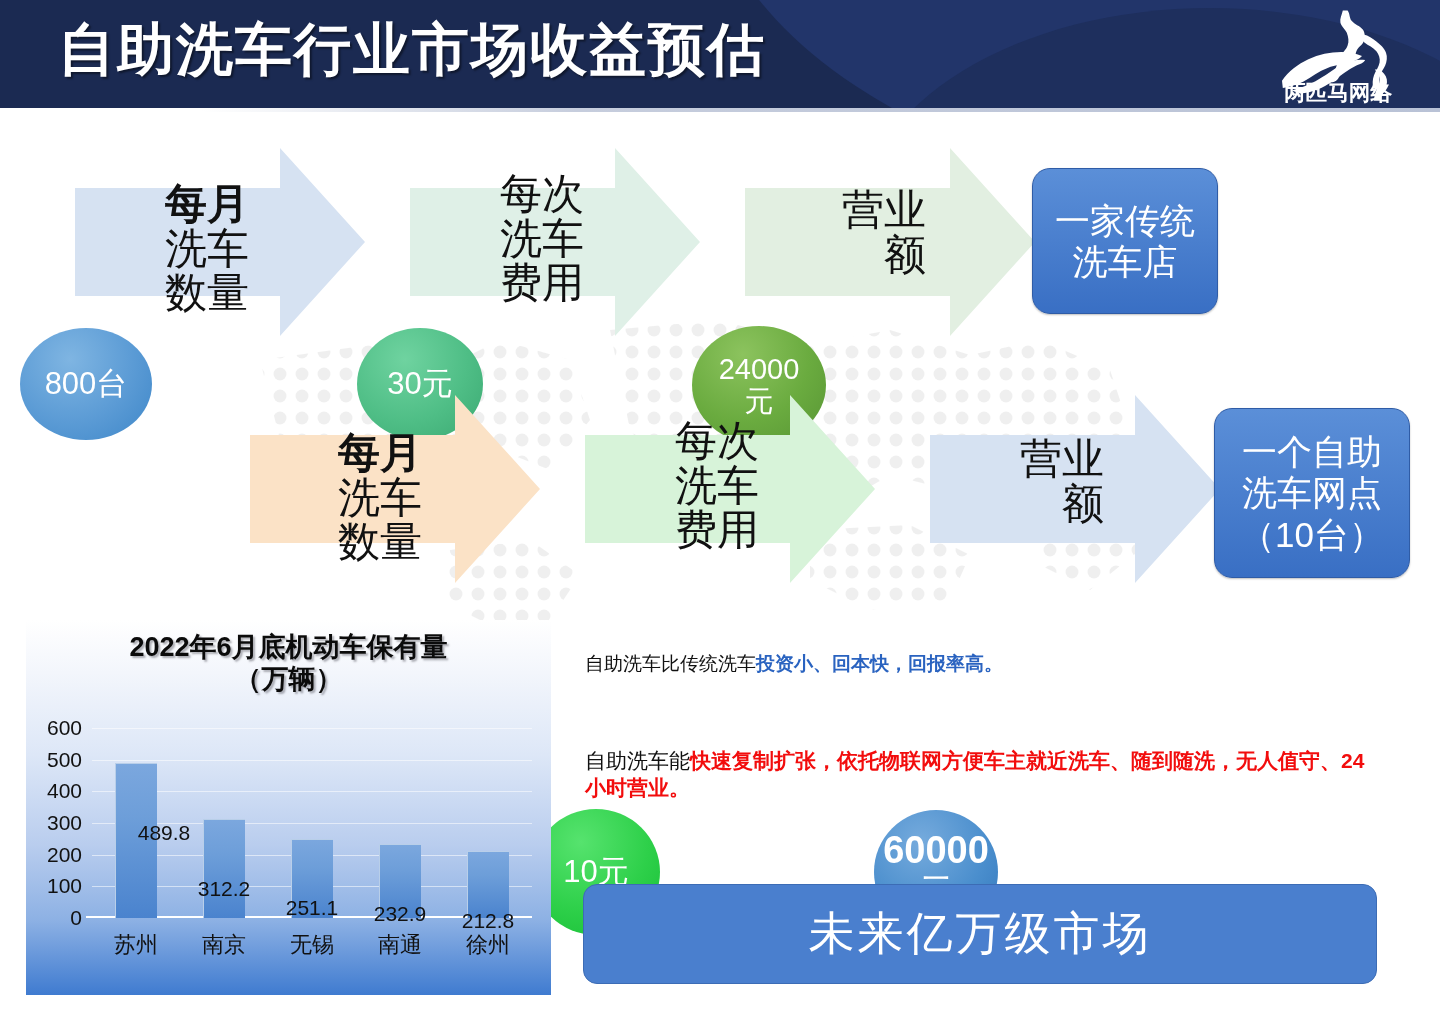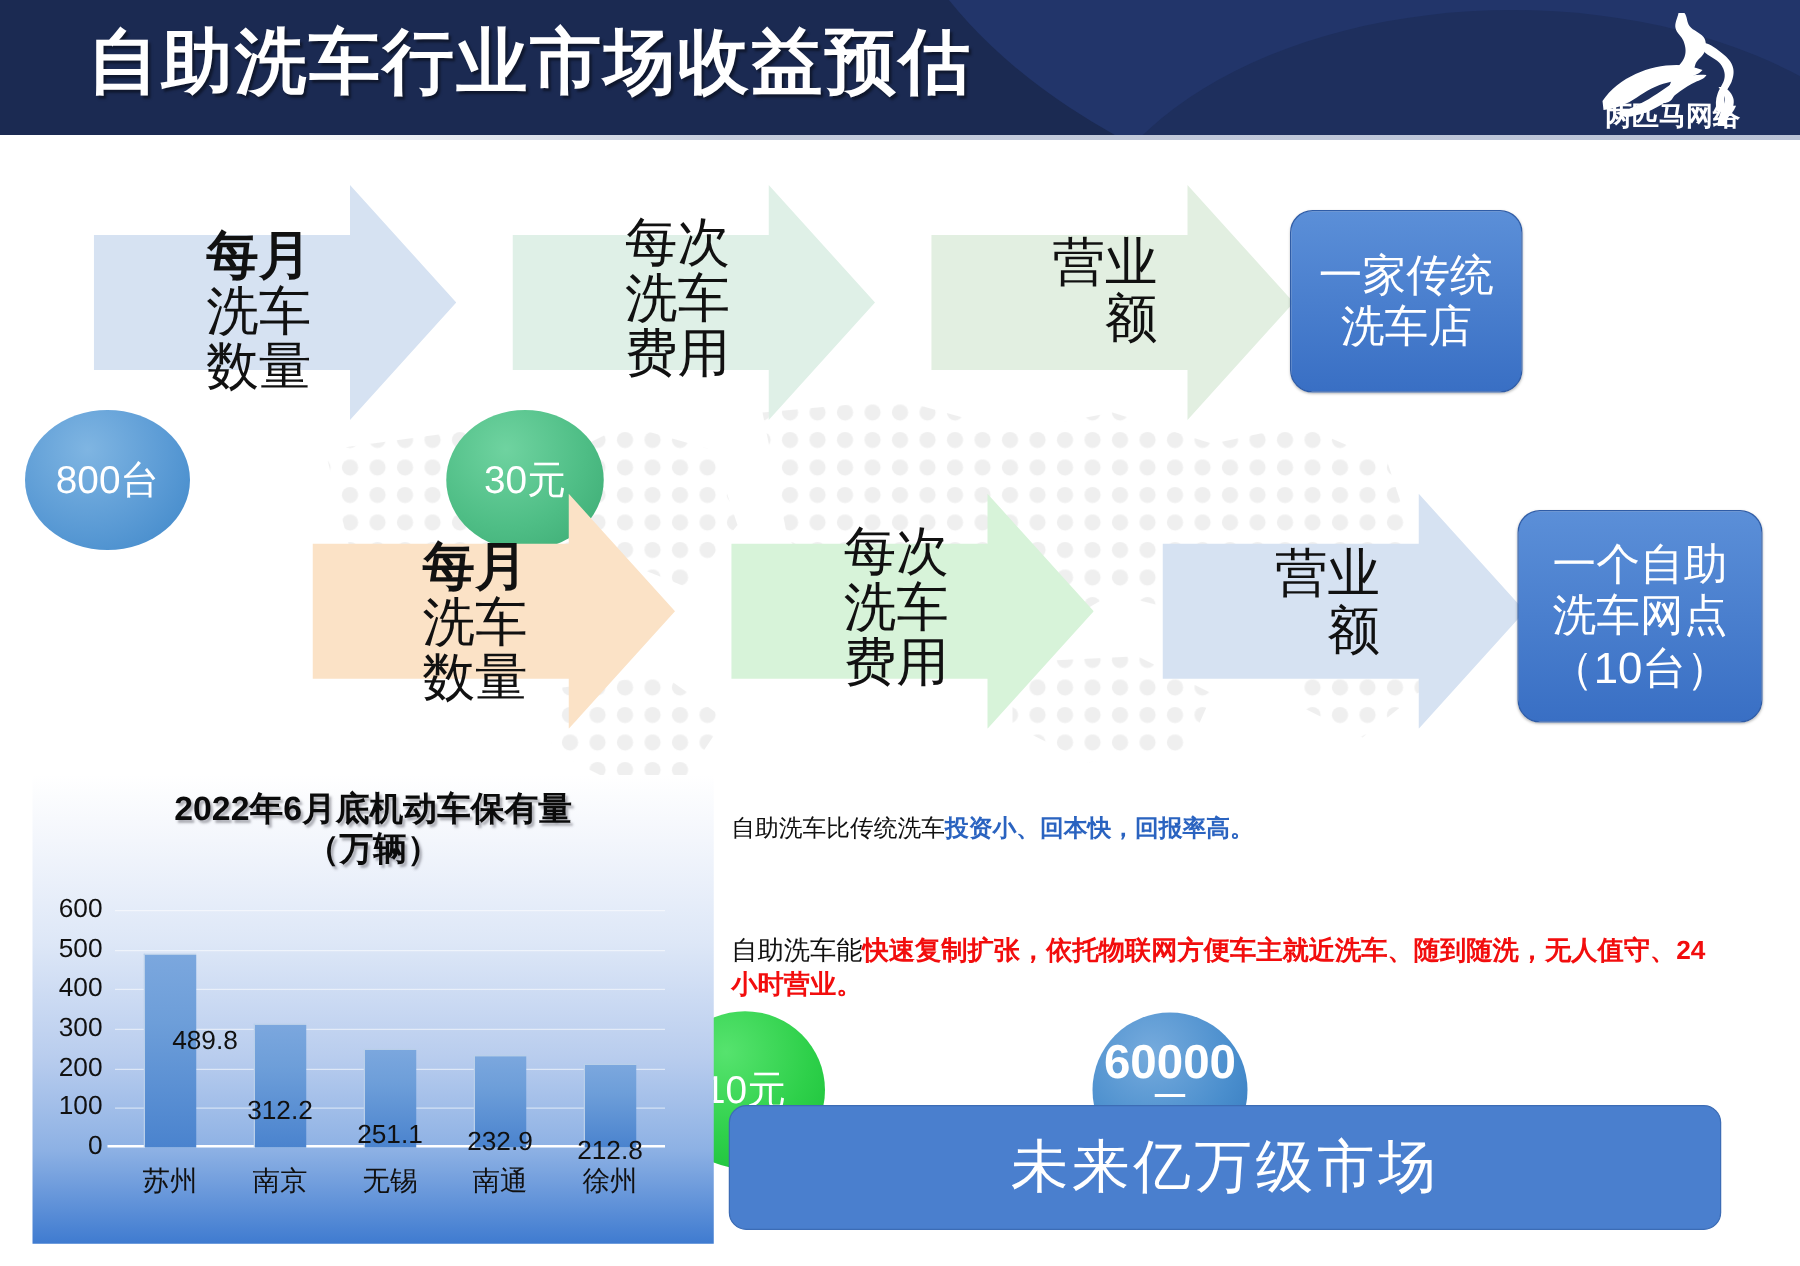--- a/index.html
+++ b/index.html
@@ -54,21 +54,21 @@
     position: absolute;
     right: -120px;
     bottom: -330px;
     width: 700px;
     height: 430px;
     background: #1e2f5d;
     border-radius: 50% 50% 0 0;
   }
   .header-title {
     position: absolute;
-    left: 70px;
+    left: 58px;
     top: 12px;
     font-size: 57px;
     font-weight: bold;
     color: #ffffff;
     letter-spacing: 2px;
     text-shadow: 2px 2px 2px rgba(0,0,0,.45);
     white-space: nowrap;
     z-index: 3;
   }
   .logo {
@@ -145,21 +145,20 @@
     position: absolute;
     left: 26px;
     top: 620px;
     width: 525px;
     height: 375px;
     background: linear-gradient(180deg,
         #ffffff 0%, #f3f6fc 14%, #dde7f7 36%,
         #b9cdee 60%, #8db1e4 80%, #3f7bd0 100%);
     z-index: 3;
     overflow: hidden;
-    padding-left: 20px;
   }
   .chart-title {
     position: absolute;
     left: 0; right: 0; top: 12px;
     text-align: center;
     font-size: 27px;
     font-weight: bold;
     color: #0b0b0b;
     line-height: 1.18;
     text-shadow: 2px 2px 2px rgba(80,80,90,.45);
@@ -334,20 +333,27 @@
     <div class="arrow-label" style="left:500px; top:32px; font-size:42px;">
       <div>每次</div>
       <div>洗车</div>
       <div>费用</div>
     </div>
 
     <div class="arrow" style="left:745px; top:8px;">
       <svg width="290" height="188" viewBox="0 0 290 188">
           <path d="M0,40 L205,40 L205,0 L290,94 L205,188 L205,148 L0,148 Z" fill="#e2efe1"></path>
         </svg>
+    </div>
+    <div class="bubble" style="left:692px; top:186px; width:134px; height:118px; font-size:29px;
+                background:radial-gradient(circle at 38% 24%, #8cc35e 0%, #6aab3f 55%, #579434 100%);">
+      <div>
+        <span>24000</span>
+        <span>元</span>
+      </div>
     </div>
     <div class="arrow-label" style="left:842px; top:48px; font-size:42px;">
       <div>营业</div>
       <div>额</div>
     </div>
 
     <div class="endbox" style="left:1032px; top:28px; width:186px; height:146px; font-size:35px;">
       <div>
         <span>一家传统</span><br>
         <span>洗车店</span>

